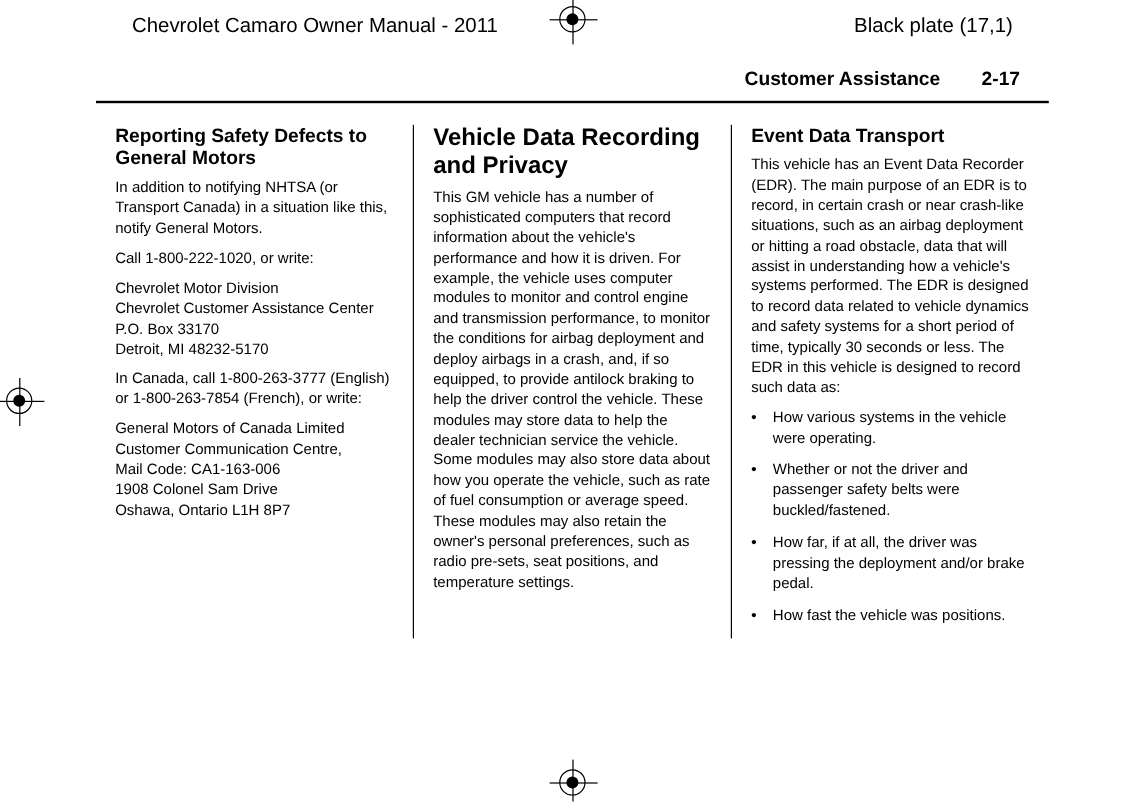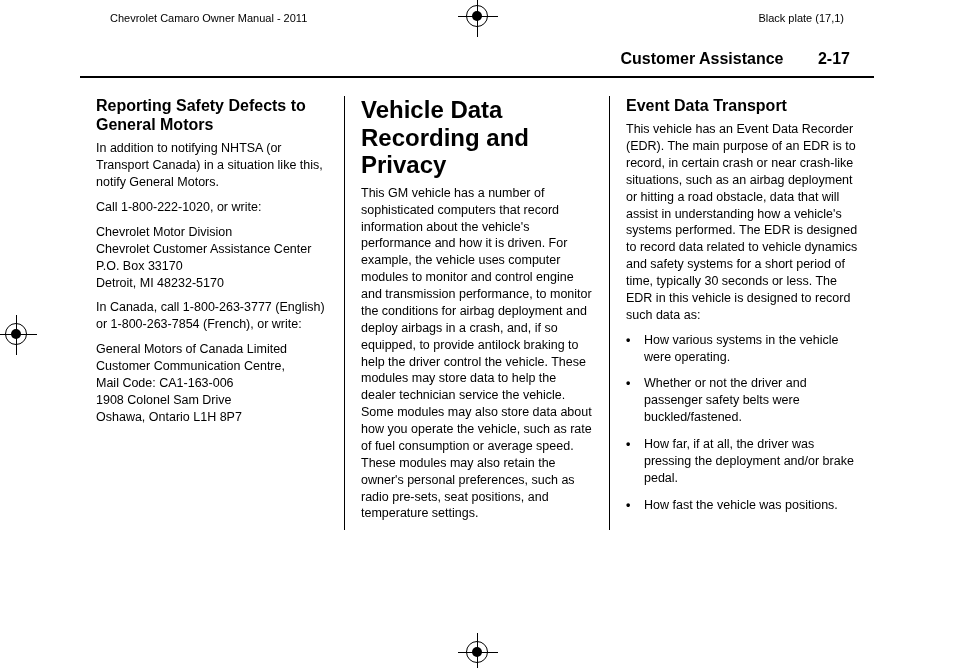--- a/index.html
+++ b/index.html
@@ -13,21 +13,21 @@
       width: 954px;
       height: 668px;
       position: relative;
       color: #000;
     }
     .print-header {
       display: flex;
       justify-content: space-between;
       align-items: center;
       padding: 12px 110px 8px 110px;
-      font-size: 11px;
+      font-size: 17px;
     }
     .crop-mark-top {
       position: absolute;
       left: 50%;
       top: 5px;
       transform: translateX(-50%);
     }
     .crop-mark-bottom {
       position: absolute;
       left: 50%;
@@ -104,21 +104,21 @@
       border-left: 1px solid #000;
       border-right: 1px solid #000;
     }
     .col h2 {
       font-size: 16px;
       font-weight: bold;
       margin-bottom: 6px;
       line-height: 1.2;
     }
     .col h2.big {
-      font-size: 24px;
+      font-size: 20px;
       line-height: 1.15;
     }
     .col p {
       margin-bottom: 8px;
     }
     .bullet-list {
       list-style: none;
     }
     .bullet-list li {
       display: flex;

